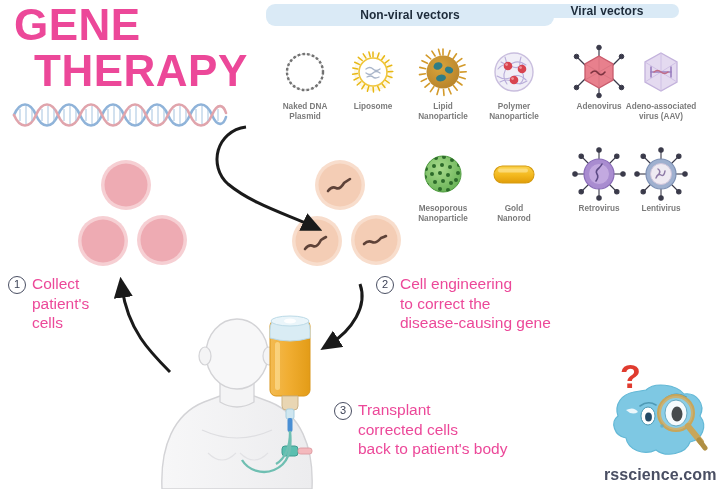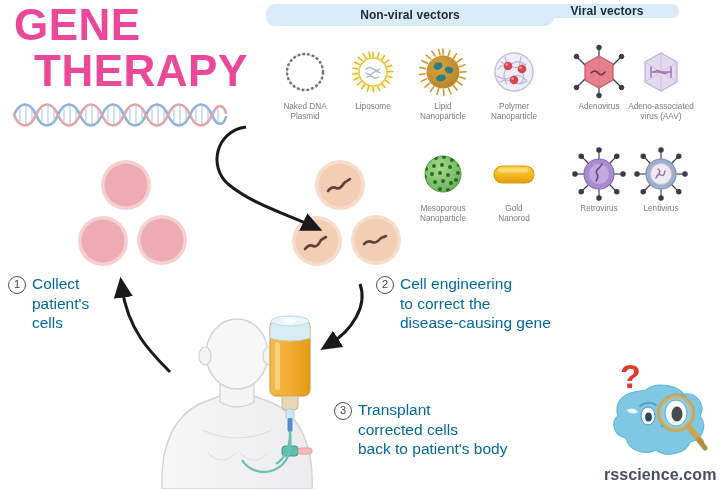--- a/index.html
+++ b/index.html
@@ -25,37 +25,37 @@
   
   .banner{
     position:absolute;border-radius:9px;background:#daeaf6;
     display:flex;align-items:center;justify-content:center;
     font-size:12px;font-weight:700;color:#1d2b3a;letter-spacing:0.1px;
   }
   #banner-nonviral{left:266px;top:4px;width:288px;height:22px;}
   #banner-viral{left:535px;top:4px;width:144px;height:14px;}
 
   
-  .vec{position:absolute;width:74px;text-align:center;}
+  .vec{position:absolute;width:74px;text-align:center;font-weight:bold;}
   .vec .glyph{height:56px;display:flex;align-items:center;justify-content:center;}
   .vec .cap{
     font-size:8.2px;line-height:9.6px;color:#7b7b7b;margin-top:2px;
     white-space:pre-line;
   }
 
   
   .step{position:absolute;display:flex;align-items:flex-start;gap:6px;}
   .step .num{
     flex:0 0 auto;width:16px;height:16px;border-radius:50%;
     border:1.2px solid #4a4f63;color:#3c4256;
     font-size:11px;line-height:14px;text-align:center;font-weight:400;
     margin-top:2px;
   }
   .step .txt{
-    font-size:15.5px;line-height:19.5px;color:#0369a1;white-space:pre-line;
+    font-size:15.5px;line-height:19.5px;color:#ec4899;white-space:pre-line;
   }
   #step-1{left:8px;top:274px;}
   #step-2{left:376px;top:274px;}
   #step-3{left:334px;top:400px;}
 
   
   .wm{position:absolute;left:604px;top:358px;width:112px;height:126px;}
   .wm .dom{
     position:absolute;left:0;bottom:0;width:112px;text-align:center;
     font-size:16px;font-weight:600;color:#4a4f63;letter-spacing:0.1px;

